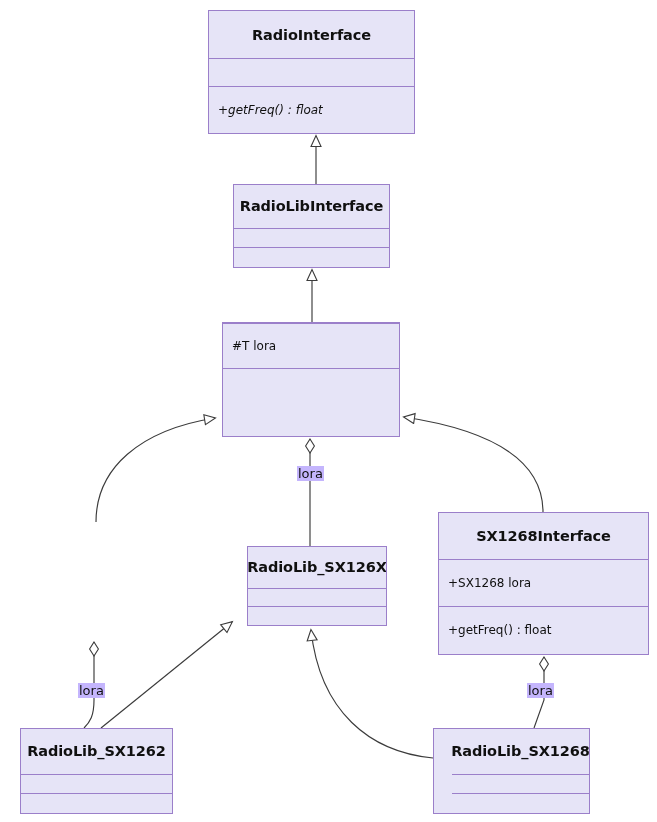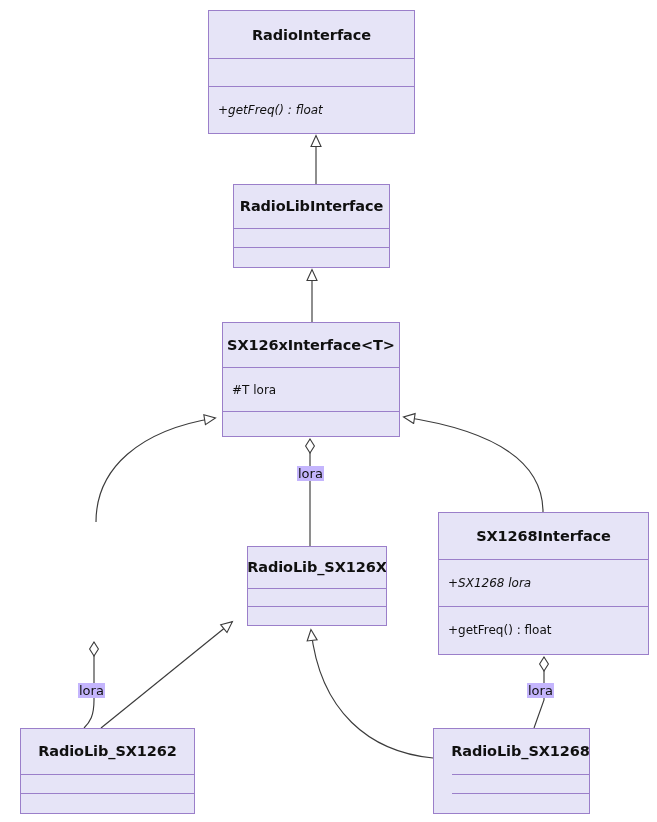--- a/index.html
+++ b/index.html
@@ -114,39 +114,38 @@
     <div class="cls-compartment cls-op-compartment cls-italic" style="height:48px;">+getFreq() : float</div>
   </div>
 
   <div class="uml-class" style="left:233px; top:184px; width:157px; height:84px;">
     <div class="cls-compartment cls-name-compartment" style="height:44px;">RadioLibInterface</div>
     <div class="cls-compartment cls-attr-compartment" style="height:20px;"></div>
     <div class="cls-compartment cls-op-compartment" style="height:20px;"></div>
   </div>
 
   <div class="uml-class" style="left:222px; top:322px; width:178px; height:115px;">
-    <div class="cls-compartment cls-name-compartment" style="height:45px;">SX126xInterface&lt;T&gt;</div>
     <div class="cls-compartment cls-attr-compartment" style="height:45px;">#T lora</div>
     <div class="cls-compartment cls-op-compartment" style="height:25px;"></div>
   </div>
 
 
   <div class="uml-class" style="left:247px; top:546px; width:140px; height:80px;justify-content:flex-end;">
     <div class="cls-compartment cls-name-compartment" style="height:42px;">RadioLib_SX126X</div>
     <div class="cls-compartment cls-attr-compartment" style="height:19px;"></div>
     <div class="cls-compartment cls-op-compartment" style="height:19px;"></div>
   </div>
 
   <div class="uml-class" style="left:438px; top:512px; width:211px; height:143px;">
     <div class="cls-compartment cls-name-compartment" style="height:47px;">SX1268Interface</div>
-    <div class="cls-compartment cls-attr-compartment" style="height:47px;font-style:italic;">+SX1268 lora</div>
+    <div class="cls-compartment cls-attr-compartment" style="height:47px;">+SX1268 lora</div>
     <div class="cls-compartment cls-op-compartment" style="height:49px;">+getFreq() : float</div>
   </div>
 
-  <div class="uml-class" style="left:20px; top:728px; width:175px; height:86px;">
+  <div class="uml-class" style="left:20px; top:728px; width:153px; height:86px;">
     <div class="cls-compartment cls-name-compartment" style="height:46px;">RadioLib_SX1262</div>
     <div class="cls-compartment cls-attr-compartment" style="height:20px;"></div>
     <div class="cls-compartment cls-op-compartment" style="height:20px;"></div>
   </div>
 
   <div class="uml-class" style="left:433px; top:728px; width:157px; height:86px;padding-left:18px;">
     <div class="cls-compartment cls-name-compartment" style="height:46px;">RadioLib_SX1268</div>
     <div class="cls-compartment cls-attr-compartment" style="height:20px;"></div>
     <div class="cls-compartment cls-op-compartment" style="height:20px;"></div>
   </div>

